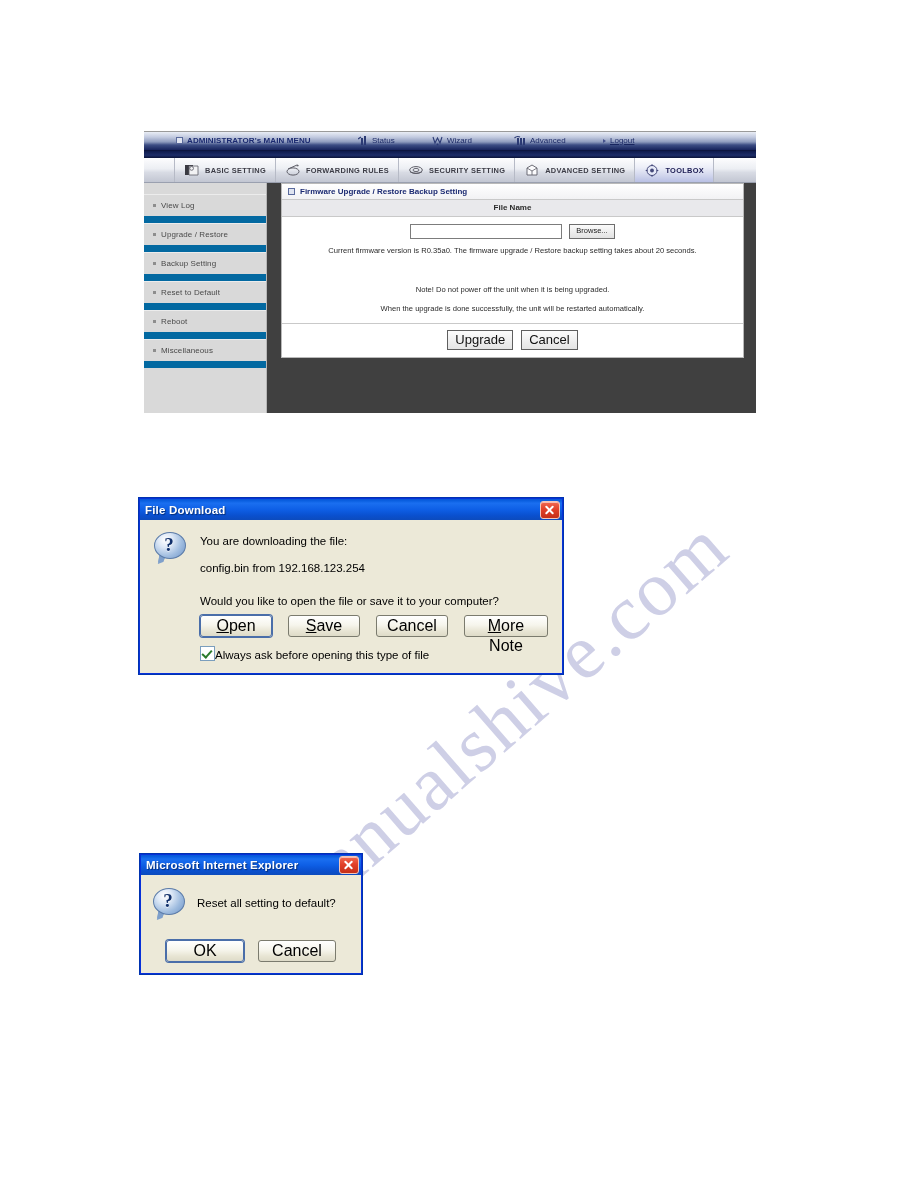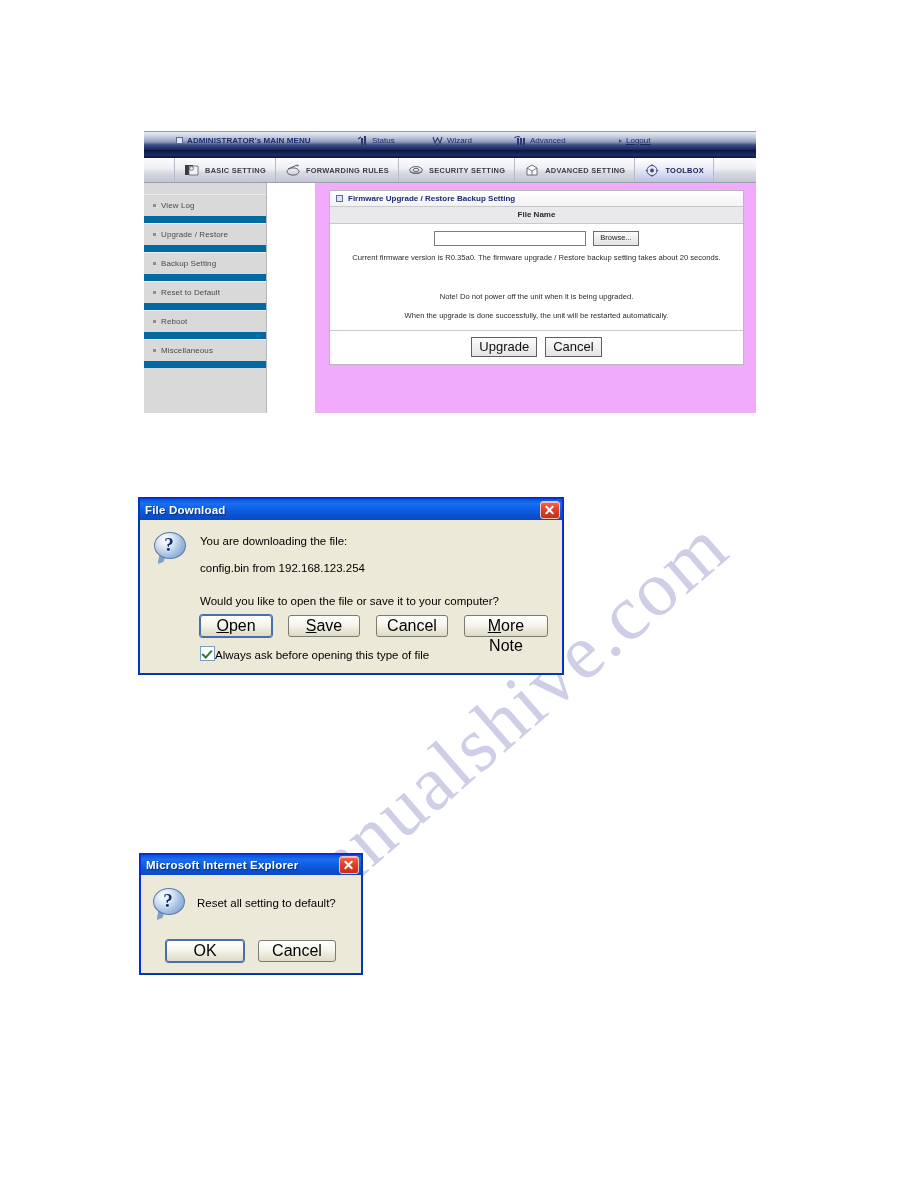--- a/index.html
+++ b/index.html
@@ -69,21 +69,21 @@
     color: #18255e;
     font-weight: bold;
     font-size: 8px;
     white-space: nowrap;
     height: 13px;
   }
   .tn-main { left: 32px; }
   .tn-status { left: 214px; }
   .tn-wizard { left: 288px; }
   .tn-adv { left: 370px; }
-  .tn-logout { left: 475px; text-decoration: underline; }
+  .tn-logout { left: 459px; text-decoration: underline; }
   .tn-item .lbl { line-height: 1; }
   .tn-main .lbl { color: #1b2a70; letter-spacing: .1px; }
   .tn-status .lbl, .tn-wizard .lbl, .tn-adv .lbl, .tn-logout .lbl {
     font-weight: normal; color: #1c2a66;
   }
   .sq-icon {
     width: 5px; height: 5px;
     border: 1px solid #5a6a9c;
     background: #dfe4f0;
     display: inline-block;
@@ -145,23 +145,22 @@
     letter-spacing: .1px;
   }
   .side-bullet {
     width: 3px; height: 3px;
     background: #8d8d8d;
     display: inline-block;
   }
 
   .content {
     flex: 1;
-    background: #f0abfc;
-    padding: 7px 12px 0 14px;
-    margin-left: 48px;
+    background: #404040;
+    padding: 0 12px 0 14px;
   }
   .panel {
     border: 1px solid #b9b9b9;
     background: #fff;
   }
   .panel-title {
     height: 15px;
     display: flex;
     align-items: center;
     gap: 5px;

